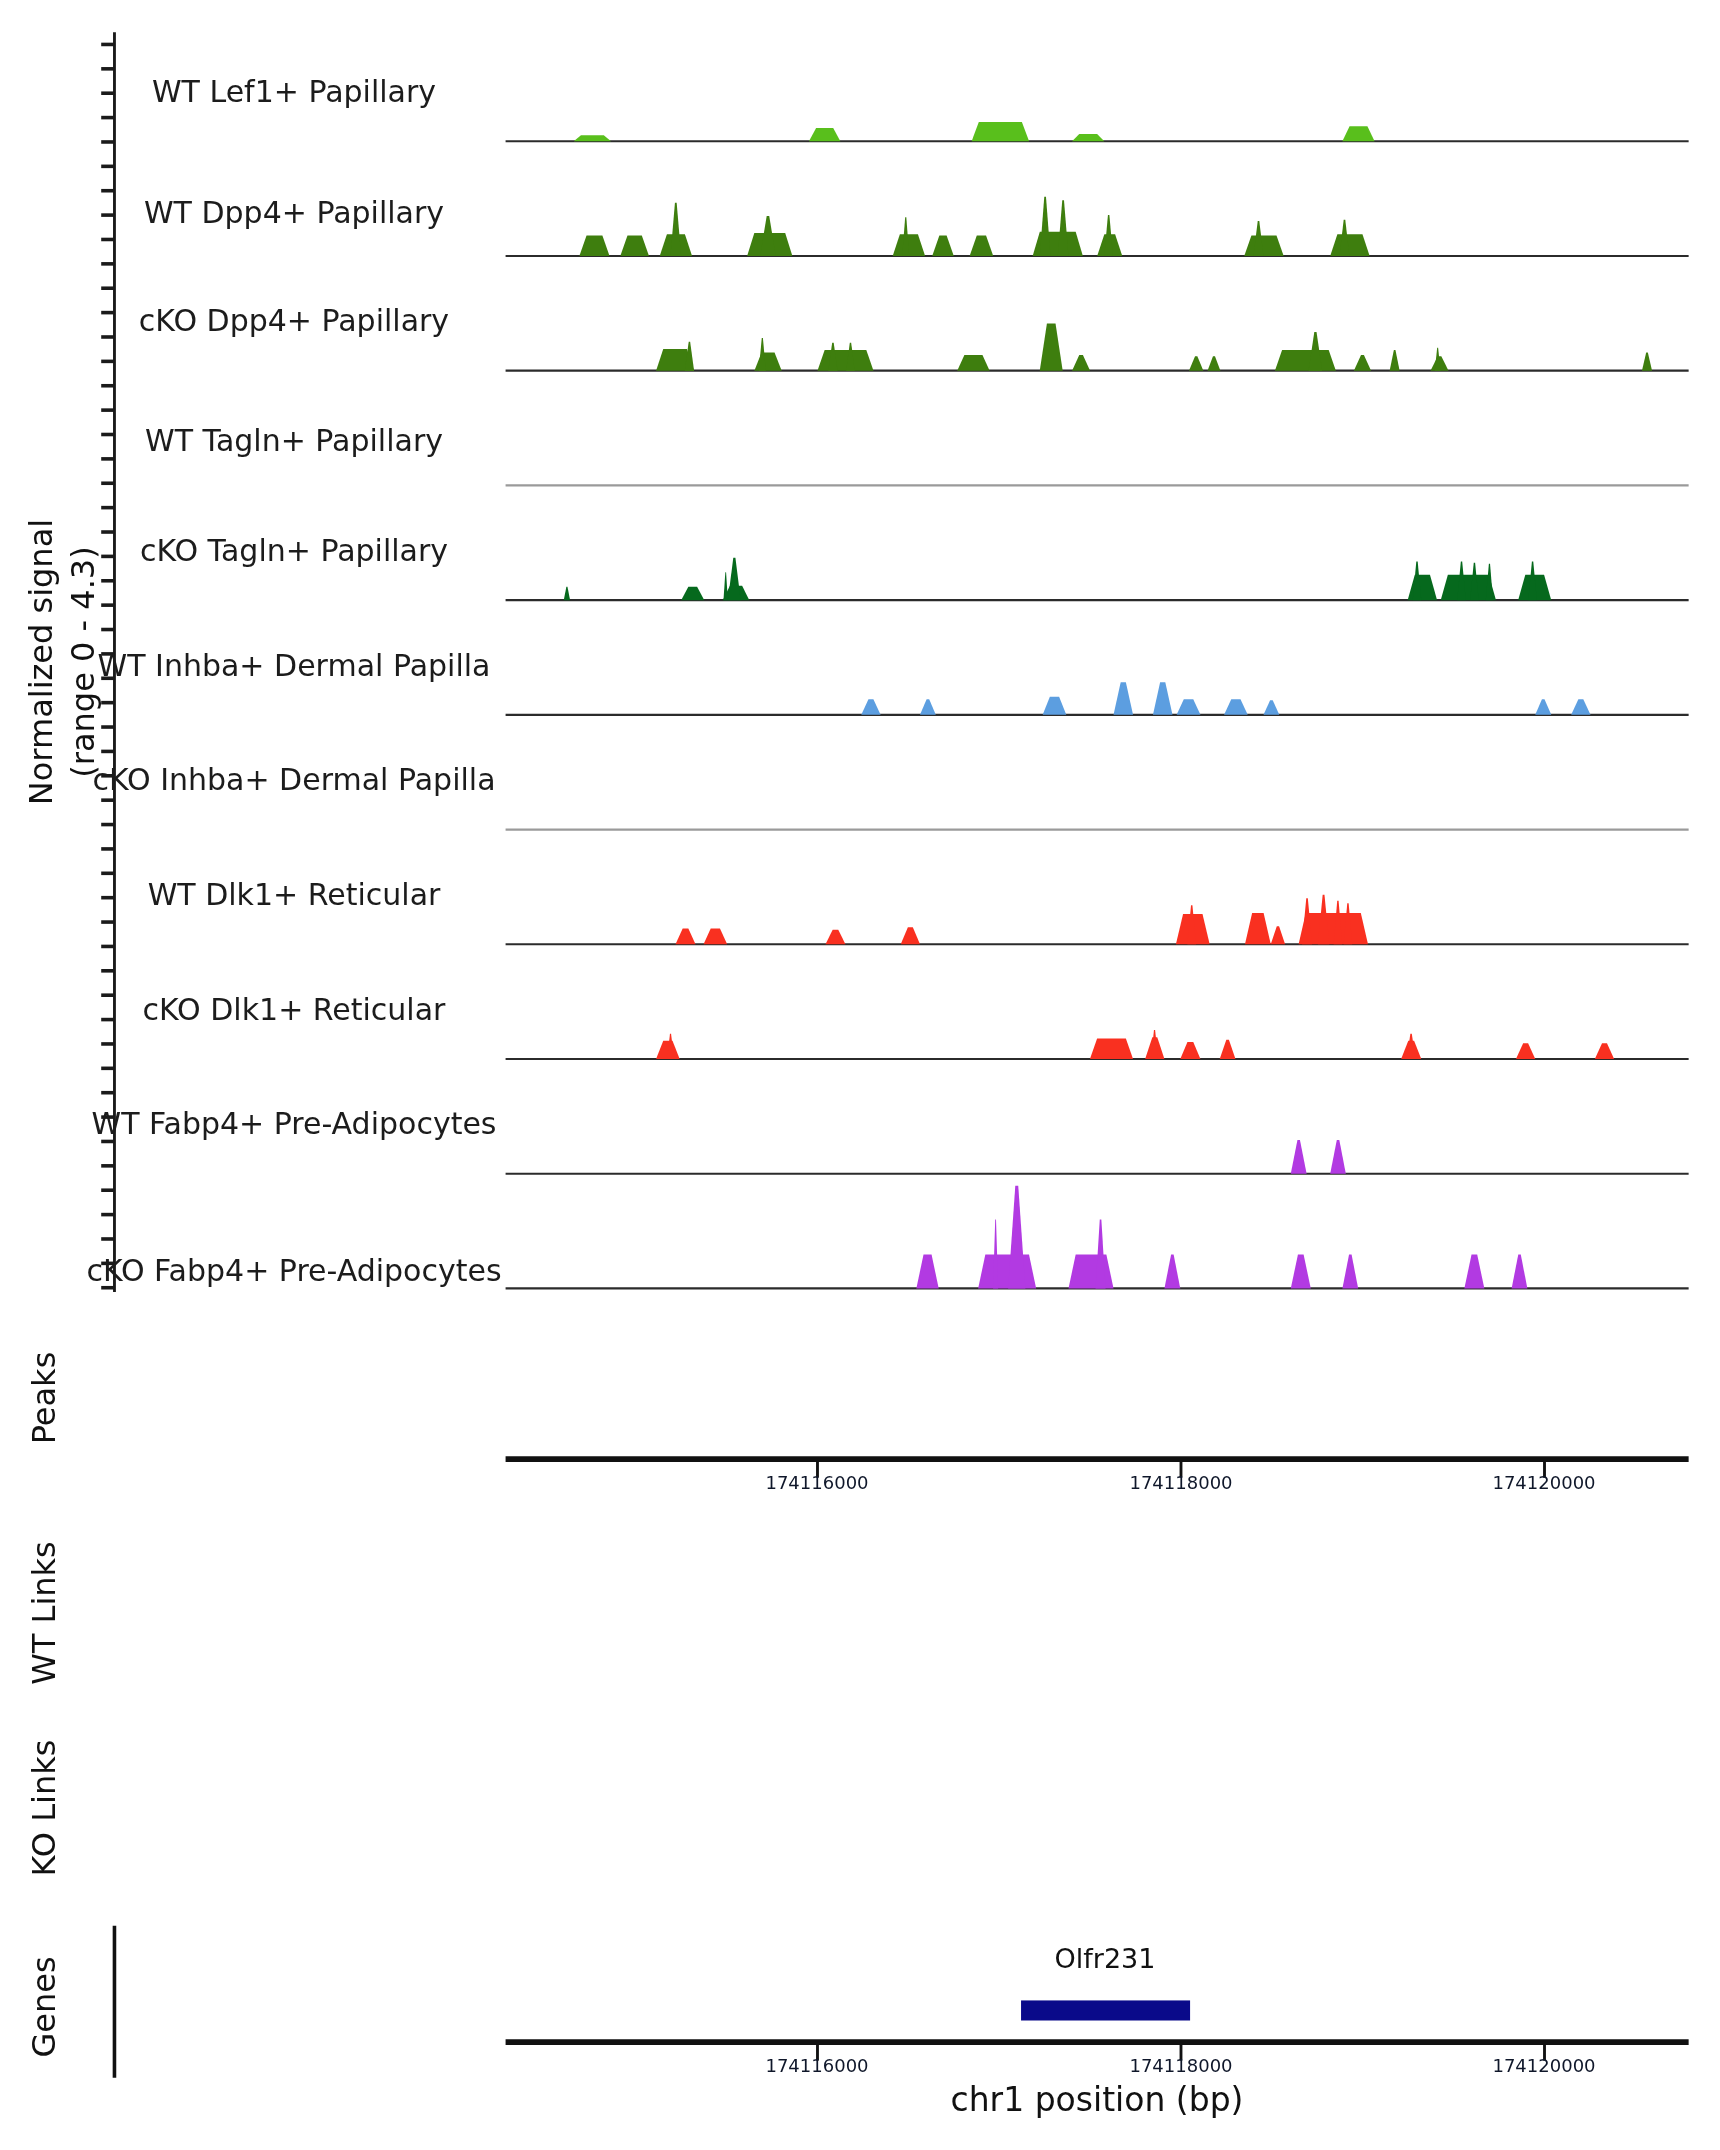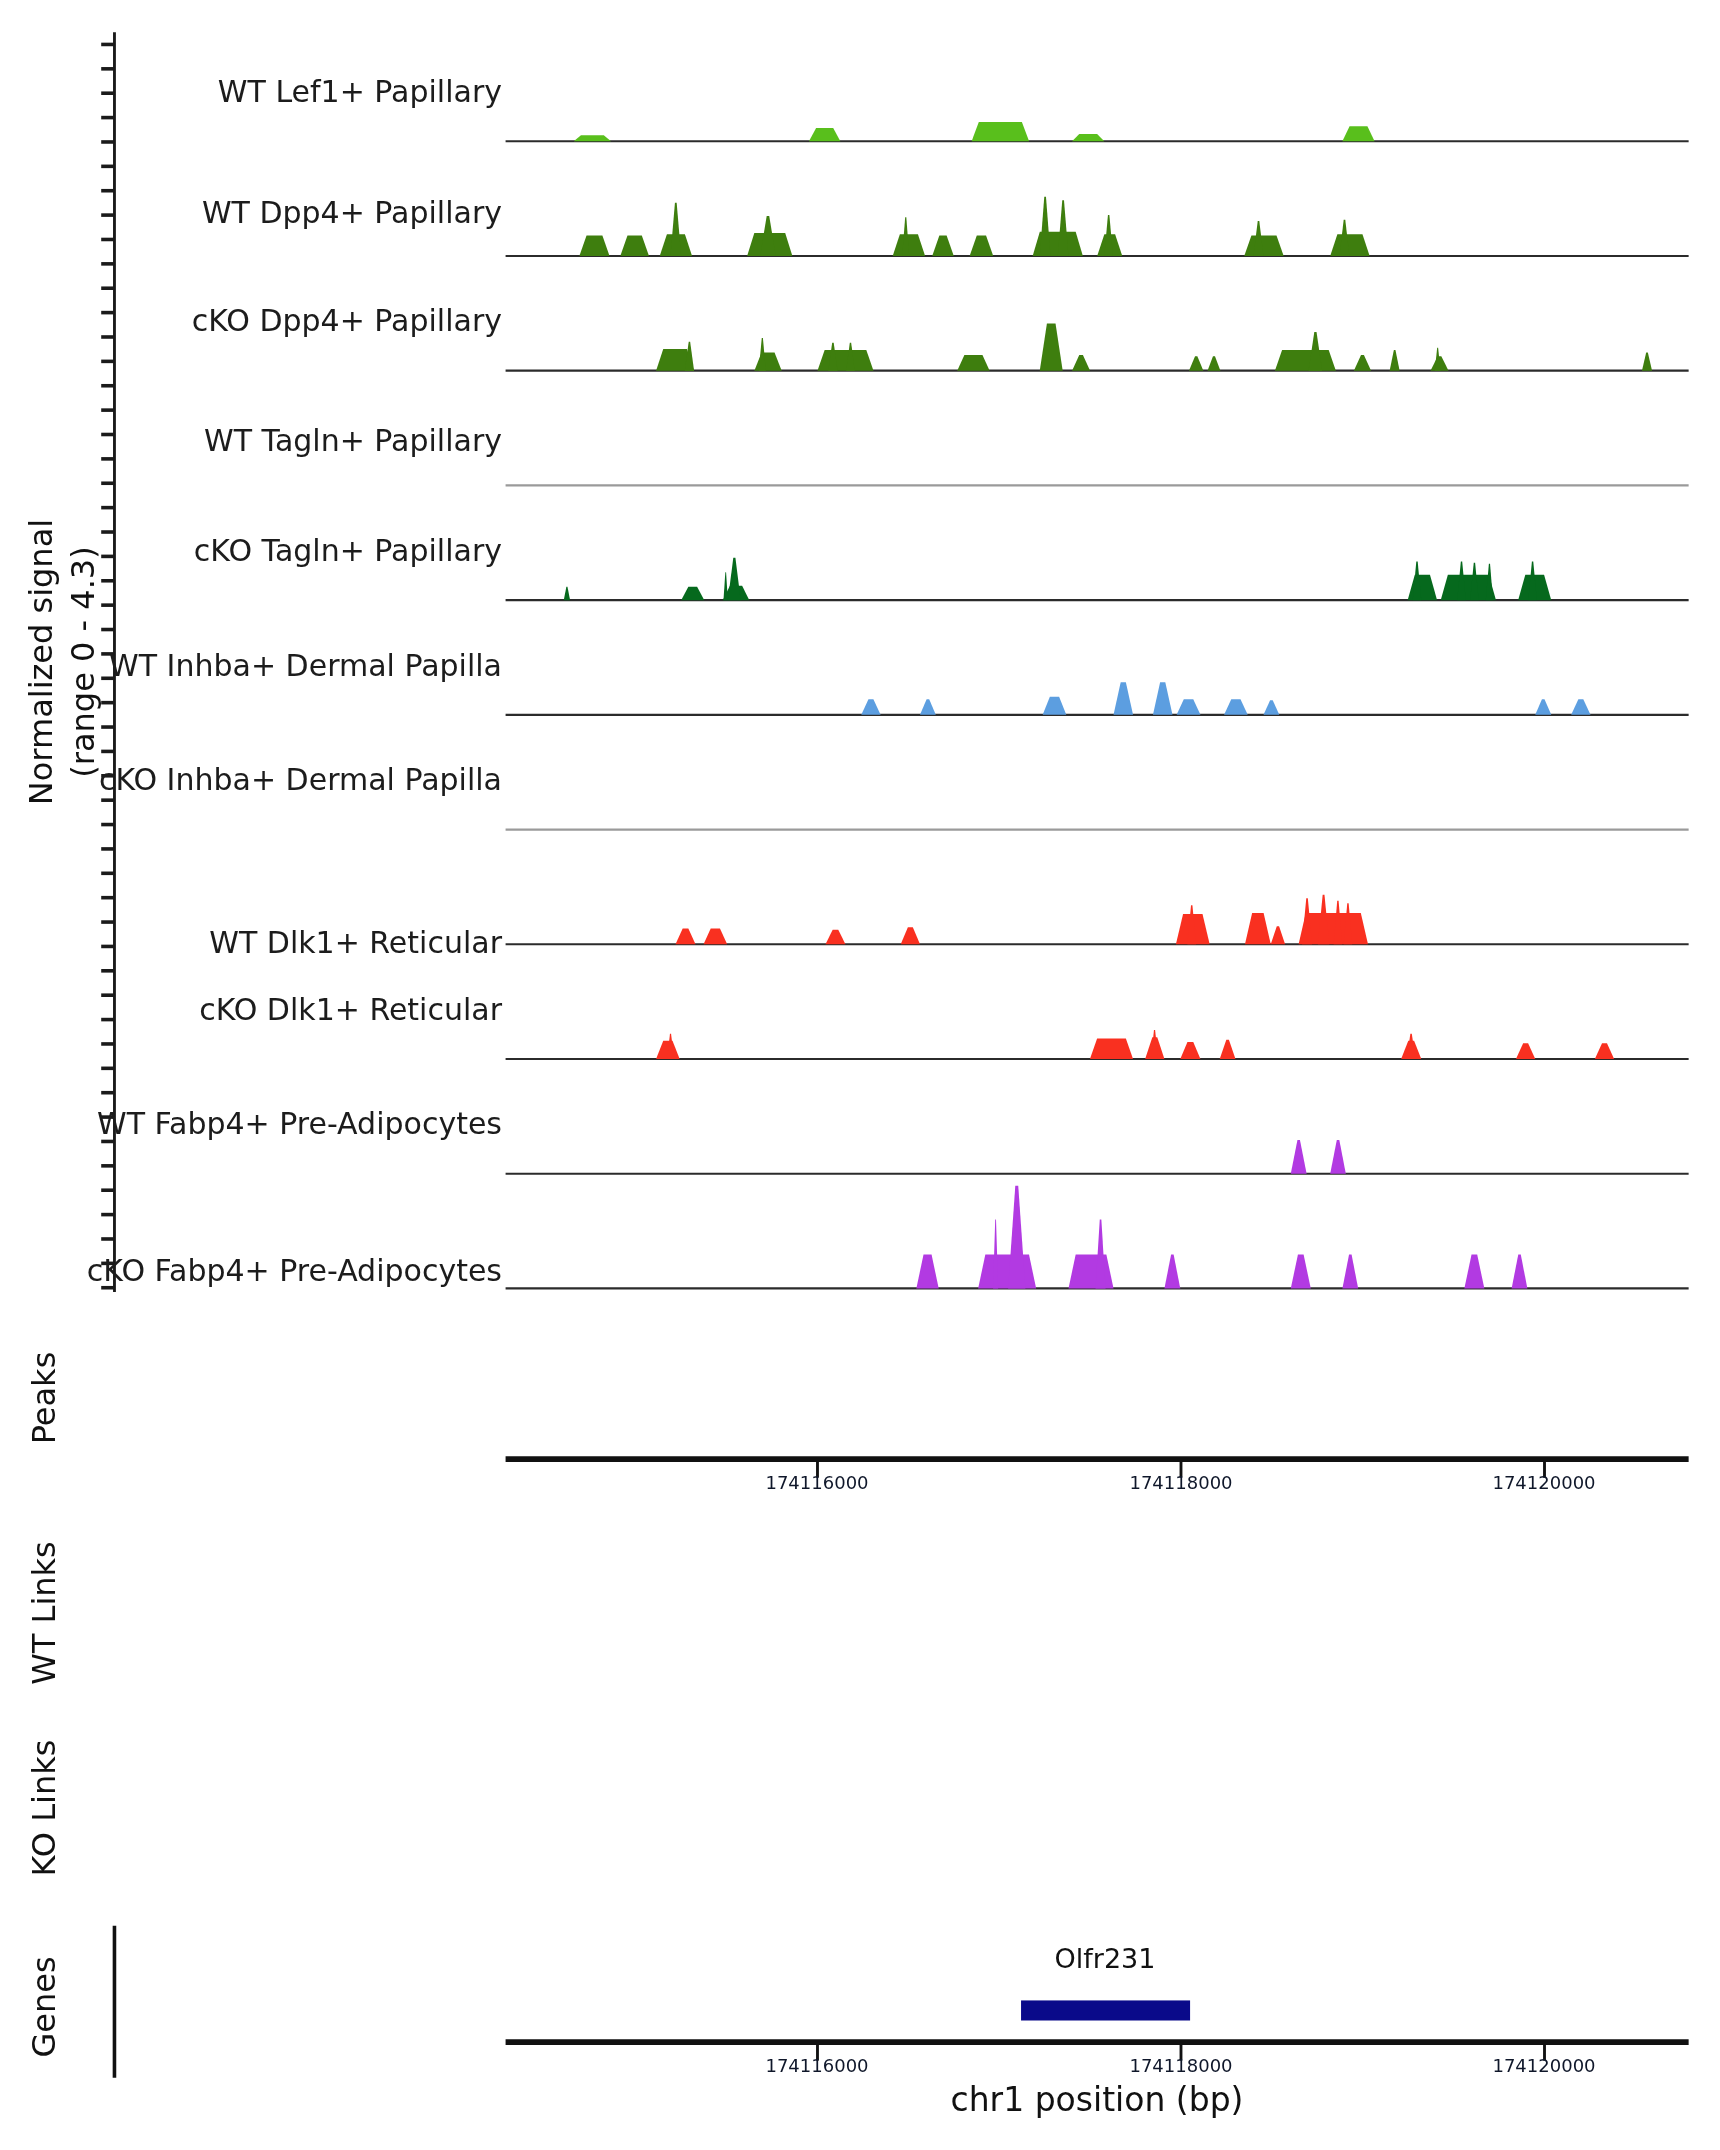--- a/index.html
+++ b/index.html
@@ -1,19 +1,19 @@
 <!DOCTYPE html>
 <html style="font-size:11.5px"><head>
 <meta charset="utf-8">
 <style>
   html,body{margin:0;padding:0;background:#fff}
   .canvas{position:relative;width:1721px;height:2151px;background:#ffffff;
           font-family:"DejaVu Sans","Liberation Sans",sans-serif;overflow:hidden}
   #chart-svg{position:absolute;left:0;top:0}
-  .track-label{position:absolute;left:86px;width:416px;text-align:right;
+  .track-label{position:absolute;left:86px;width:416px;text-align:center;
                font-size:30px;color:#1c1c1c;transform:translateY(-50%);white-space:nowrap}
   .side-label{position:absolute;left:44px;transform:translate(-50%,-50%) rotate(-90deg);
               font-size:32px;color:#111;white-space:nowrap}
   .ylabel{position:absolute;left:62px;top:662px;transform:translate(-50%,-50%) rotate(-90deg);
           font-size:32px;color:#111;text-align:center;line-height:1.32;white-space:nowrap}
   .tick-label{position:absolute;transform:translateX(-50%);font-size:18px;color:#0f172a;white-space:nowrap}
   .xlabel{position:absolute;left:1097px;top:2080px;transform:translateX(-50%);
           font-size:33px;color:#111;white-space:nowrap}
   .gene-label{position:absolute;left:1105px;top:1943px;transform:translateX(-50%);
               font-size:27px;color:#111;white-space:nowrap}
@@ -217,21 +217,21 @@
   <div class="xlabel">chr1 position (bp)</div>
 
   <div id="generated-labels">
       <div class="track-label" style="top: 91px;">WT Lef1+ Papillary</div>
       <div class="track-label" style="top: 212px;">WT Dpp4+ Papillary</div>
       <div class="track-label" style="top: 320px;">cKO Dpp4+ Papillary</div>
       <div class="track-label" style="top: 440px;">WT Tagln+ Papillary</div>
       <div class="track-label" style="top: 550px;">cKO Tagln+ Papillary</div>
       <div class="track-label" style="top: 665px;">WT Inhba+ Dermal Papilla</div>
       <div class="track-label" style="top: 779px;">cKO Inhba+ Dermal Papilla</div>
-      <div class="track-label" style="top: 894px; margin-top: 48px;">WT Dlk1+ Reticular</div>
+      <div class="track-label" style="top: 894px;">WT Dlk1+ Reticular</div>
       <div class="track-label" style="top: 1009px;">cKO Dlk1+ Reticular</div>
       <div class="track-label" style="top: 1123px;">WT Fabp4+ Pre-Adipocytes</div>
       <div class="track-label" style="top: 1270px;">cKO Fabp4+ Pre-Adipocytes</div>
       <div class="tick-label" style="left: 817px; top: 1472px;">174116000</div>
       <div class="tick-label" style="left: 1181px; top: 1472px;">174118000</div>
       <div class="tick-label" style="left: 1544px; top: 1472px;">174120000</div>
       <div class="tick-label" style="left: 817px; top: 2055px;">174116000</div>
       <div class="tick-label" style="left: 1181px; top: 2055px;">174118000</div>
       <div class="tick-label" style="left: 1544px; top: 2055px;">174120000</div>
     </div>

